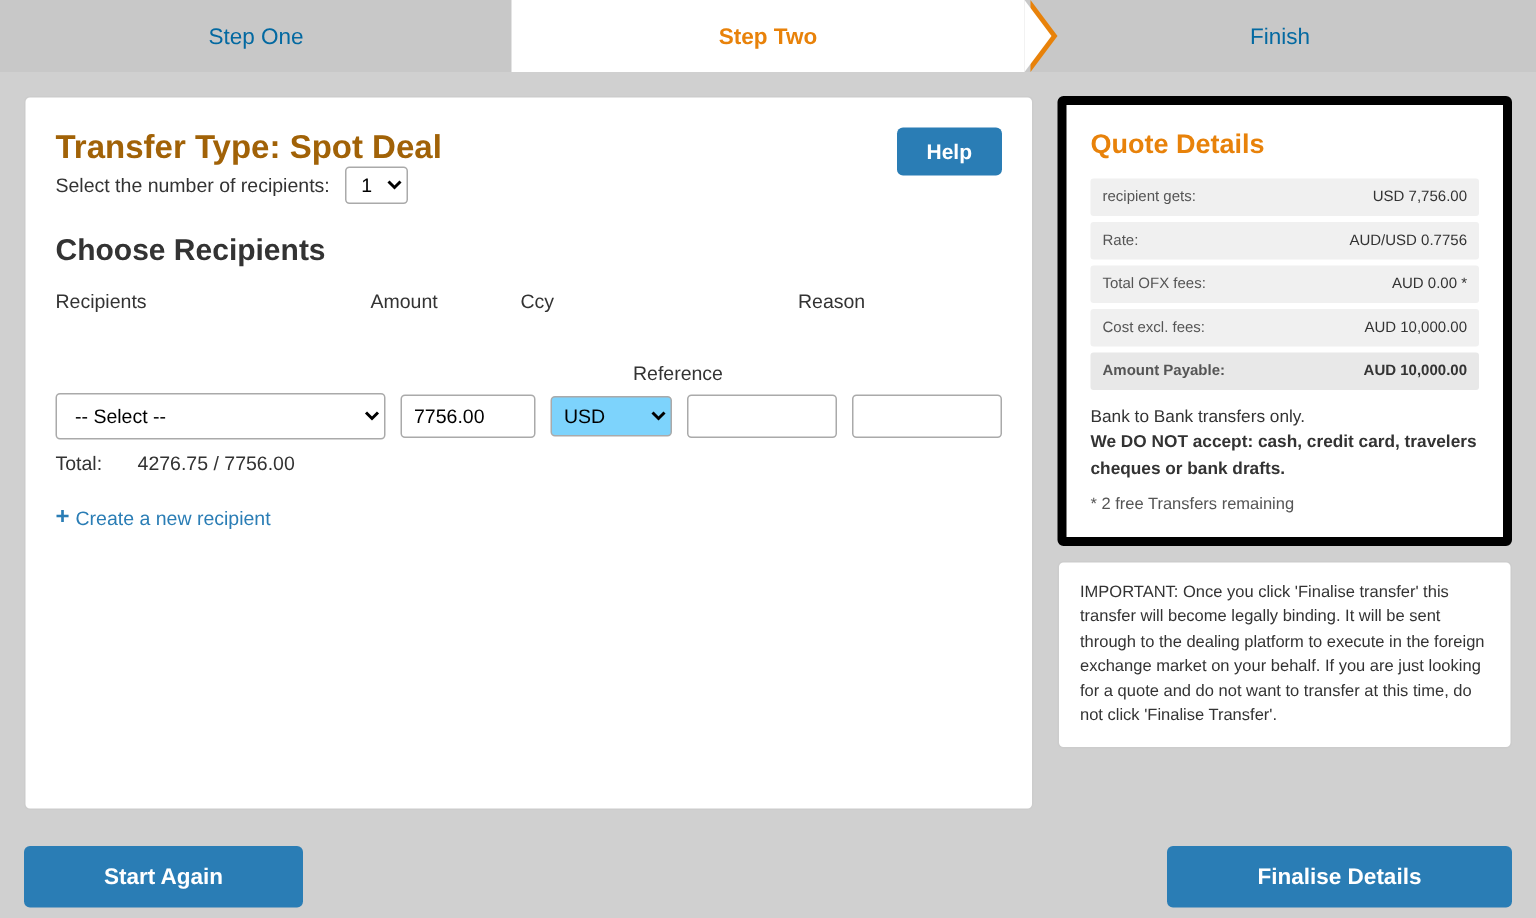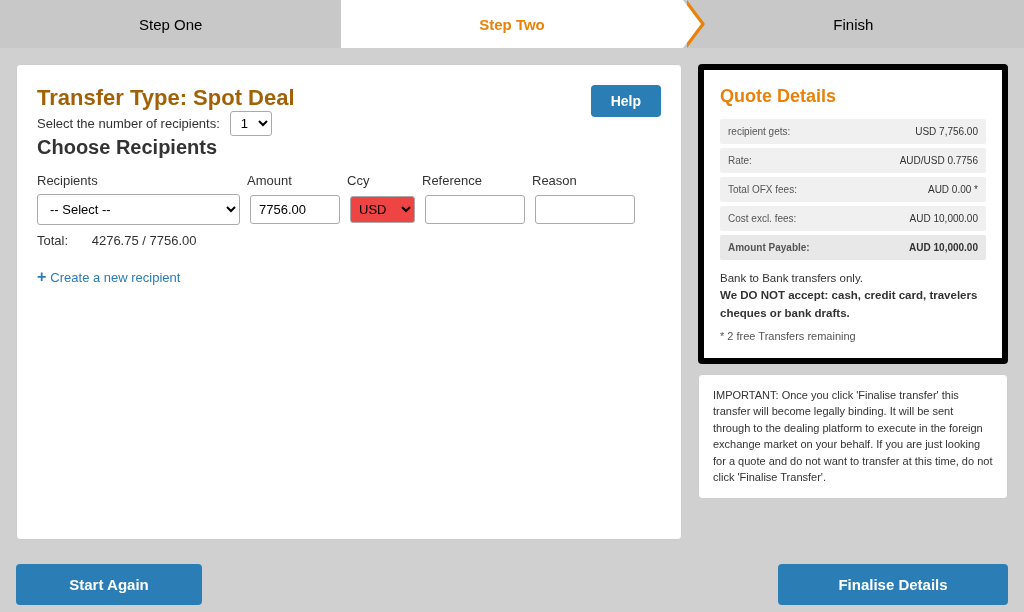--- a/index.html
+++ b/index.html
@@ -17,21 +17,21 @@
       display: flex;
       height: 48px;
       background: #c8c8c8;
     }
     .progress-step {
       flex: 1;
       display: flex;
       align-items: center;
       justify-content: center;
       font-size: 15px;
-      color: #000000;
+      color: #0369a1;
       position: relative;
     }
     .progress-step.active {
       background: white;
       color: #e8820a;
       font-weight: bold;
     }
     .progress-step.active::after {
       content: '';
       position: absolute;
@@ -92,20 +92,21 @@
       padding: 8px 20px;
       font-size: 14px;
       font-weight: bold;
       cursor: pointer;
     }
 
     .recipients-count-row {
       display: flex;
       align-items: center;
       gap: 10px;
+      margin-bottom: 20px;
       font-size: 13px;
       color: #333;
     }
 
     .recipients-count-row select {
       border: 1px solid #aaa;
       border-radius: 3px;
       padding: 3px 6px;
       font-size: 13px;
       background: white;
@@ -121,54 +122,54 @@
     .table-header {
       display: flex;
       gap: 10px;
       margin-bottom: 6px;
       font-size: 13px;
       color: #333;
     }
     .col-recipients { width: 200px; }
     .col-amount { width: 90px; }
     .col-ccy { width: 65px; }
-    .col-reference { width: 100px; }
+    .col-reference { width: 100px; margin-top: 48px; }
     .col-reason { width: 100px; }
 
     .table-row {
       display: flex;
       gap: 10px;
       align-items: center;
       margin-bottom: 8px;
     }
 
     .recipients-select {
-      width: 203px;
+      width: 220px;
       border: 1px solid #aaa;
       border-radius: 3px;
       padding: 6px 8px;
       font-size: 13px;
       background: white;
     }
 
     .amount-input {
       width: 90px;
       border: 1px solid #aaa;
       border-radius: 3px;
       padding: 6px 8px;
       font-size: 13px;
     }
 
     .ccy-select {
-      width: 65px;
+      width: 81px;
       border: 1px solid #aaa;
       border-radius: 3px;
       padding: 4px 4px;
       font-size: 13px;
-      background: #ef4444;
+      background: #7dd3fc;
     }
 
     .reference-input {
       width: 100px;
       border: 1px solid #aaa;
       border-radius: 3px;
       padding: 6px 8px;
       font-size: 13px;
     }
 

